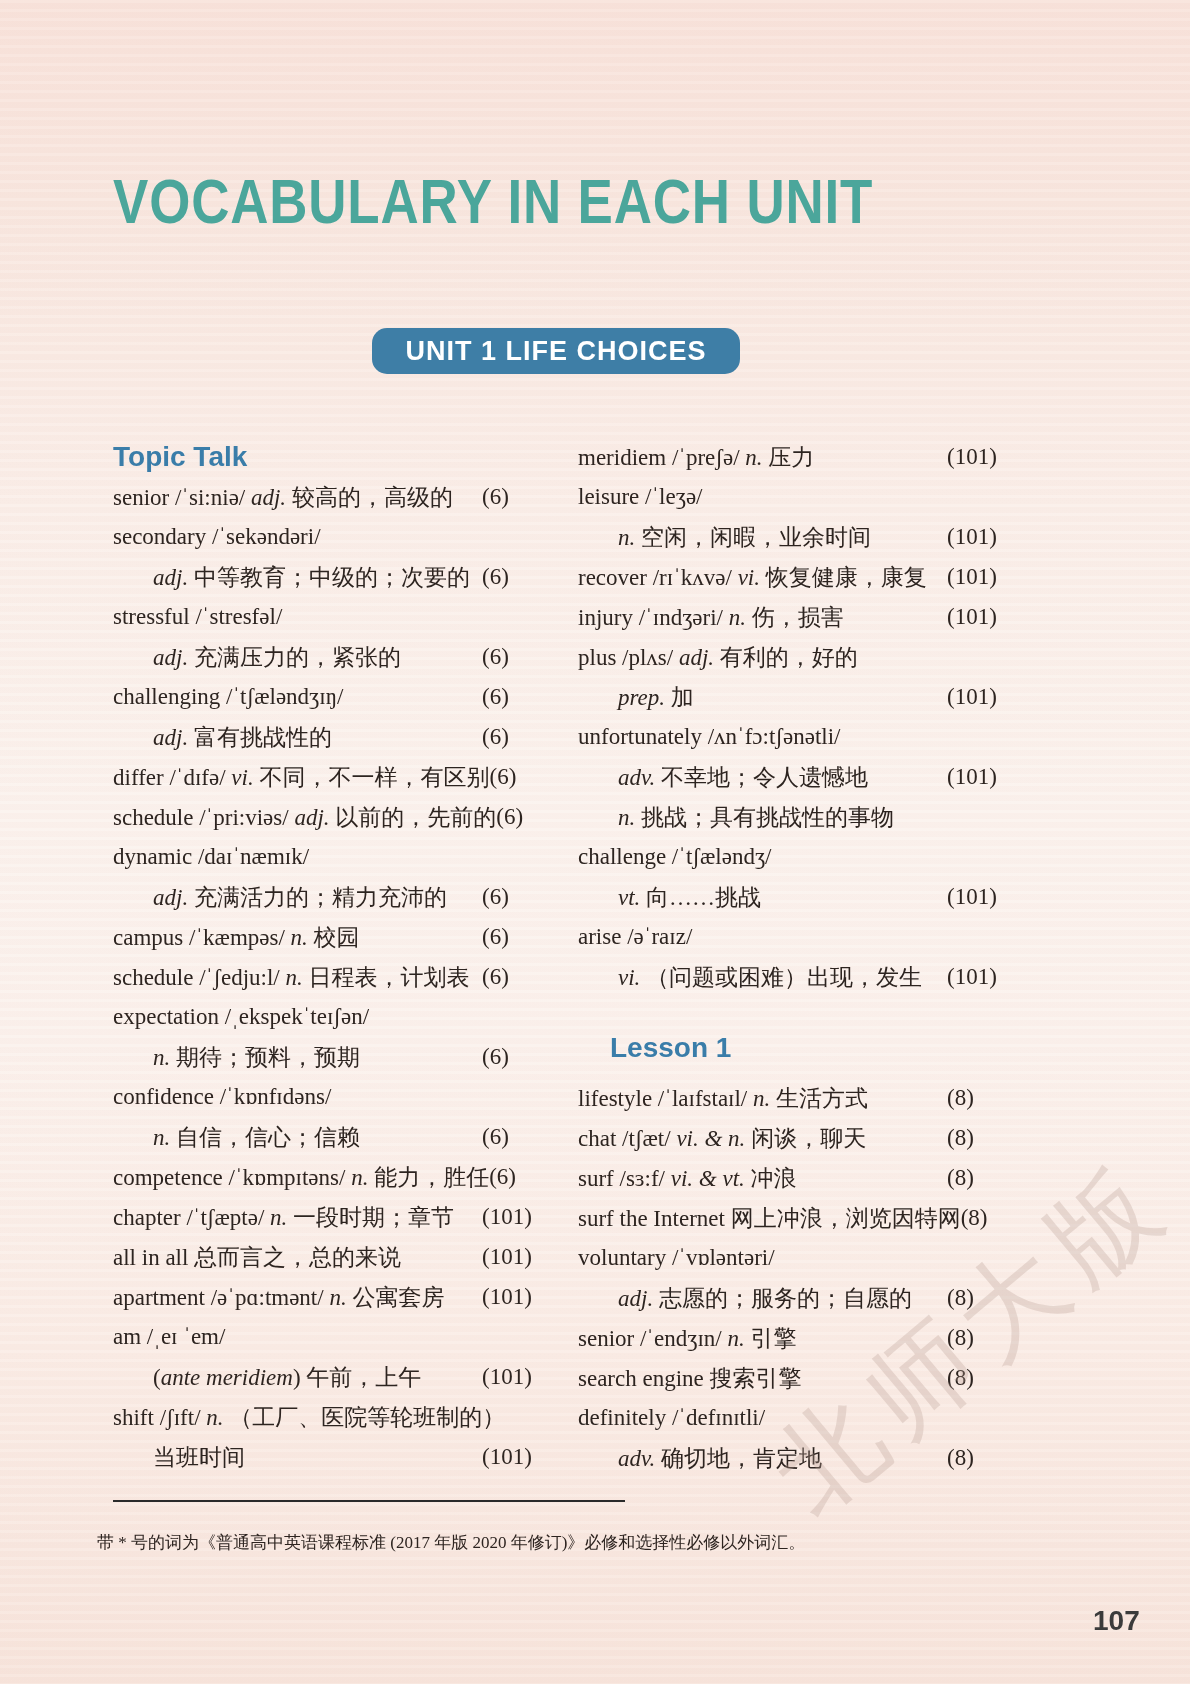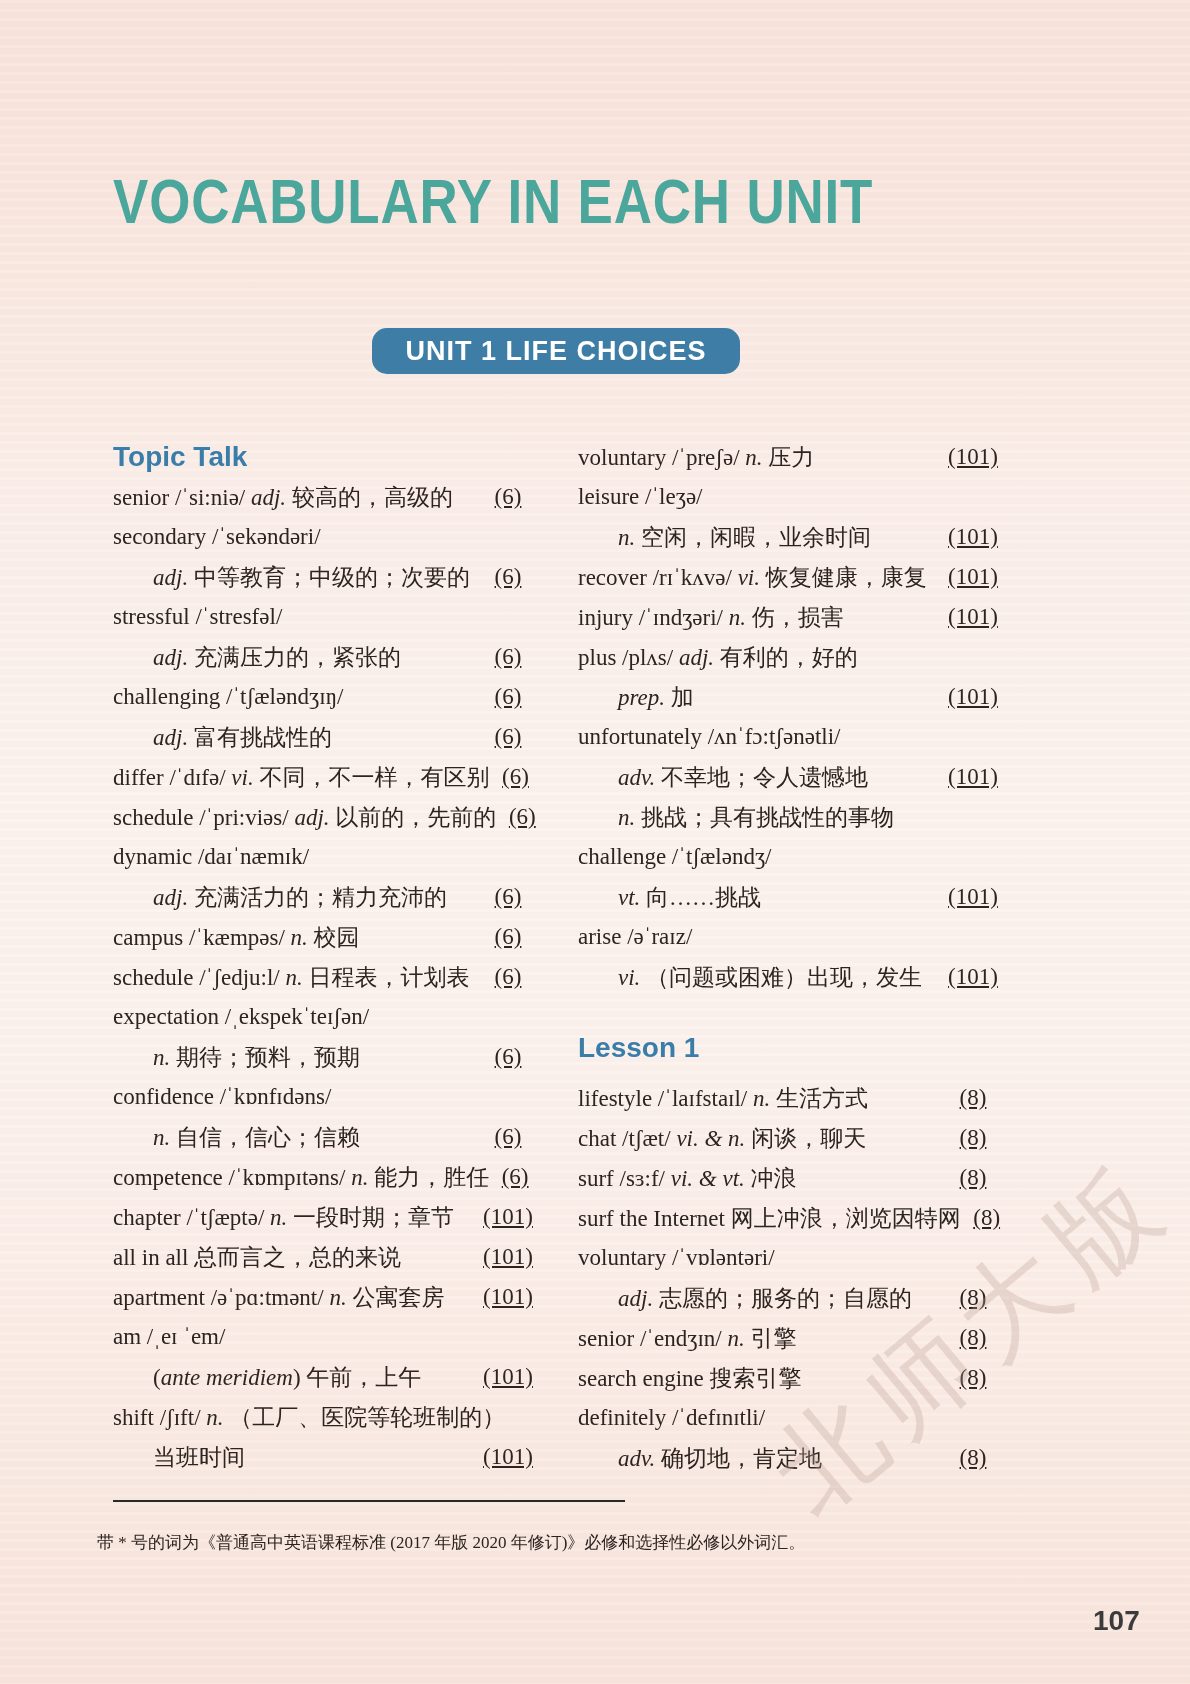--- a/index.html
+++ b/index.html
@@ -35,27 +35,27 @@
     font-weight:bold;font-size:27px;color:#ffffff;letter-spacing:1px;
   }
   .col{position:absolute;top:437px;width:421px;}
   .col-left{left:113px;}
   .col-right{left:578px;}
   .sec-header{
     height:40px;display:flex;align-items:center;
     font-family:"Liberation Sans","DejaVu Sans",sans-serif;
     font-weight:bold;font-size:28px;
   }
-  .sec-header.gap{margin-top:31px;margin-bottom:10px;}
+  .sec-header.gap{margin-top:31px;margin-bottom:10px;margin-left:32px;}
   .row{
     height:40px;display:flex;align-items:center;justify-content:space-between;
     font-size:23px;white-space:nowrap;
   }
   .row .txt{flex:0 1 auto;overflow:visible;}
-  .row .pg{flex:0 0 auto;min-width:52px;text-align:center;text-decoration:underline;}
+  .row .pg{flex:0 0 auto;min-width:52px;text-align:left;}
   .row.indent{padding-left:40px;}
   .it{font-style:italic;}
   .foot-rule{
     position:absolute;left:113px;top:1500px;width:512px;height:0;
     border-top:2px solid #2a2a2a;
   }
   .footnote{
     position:absolute;left:97px;top:1514px;width:985px;
     font-size:17px;line-height:1.4;white-space:nowrap;
   }
@@ -181,21 +181,21 @@
         <span class="txt"><span>shift /ʃɪft/ </span><span class="it">n.</span><span> （工厂、医院等轮班制的）</span></span>
         <span class="pg"></span>
       </div>
       <div class="row indent">
         <span class="txt"><span>当班时间</span></span>
         <span class="pg">(101)</span>
       </div>
     </div>
   <div class="col col-right" id="col-right">
       <div class="row">
-        <span class="txt"><span>voluntary /ˈpreʃə/ </span><span class="it">n.</span><span> 压力</span></span>
+        <span class="txt"><span>meridiem /ˈpreʃə/ </span><span class="it">n.</span><span> 压力</span></span>
         <span class="pg">(101)</span>
       </div>
       <div class="row">
         <span class="txt"><span>leisure /ˈleʒə/</span></span>
         <span class="pg"></span>
       </div>
       <div class="row indent">
         <span class="txt"><span class="it">n.</span><span> 空闲，闲暇，业余时间</span></span>
         <span class="pg">(101)</span>
       </div>

